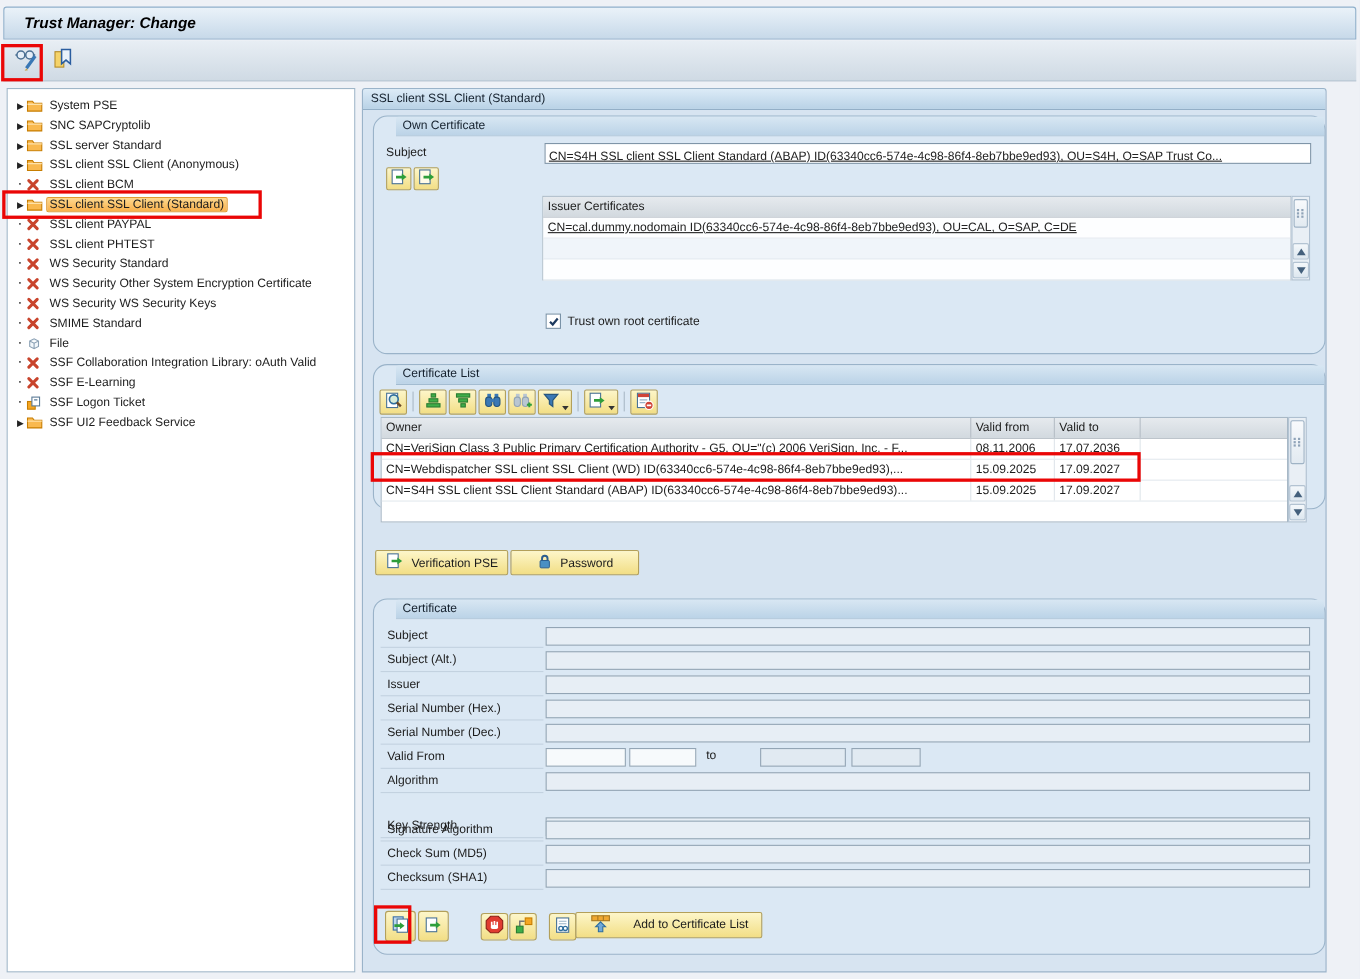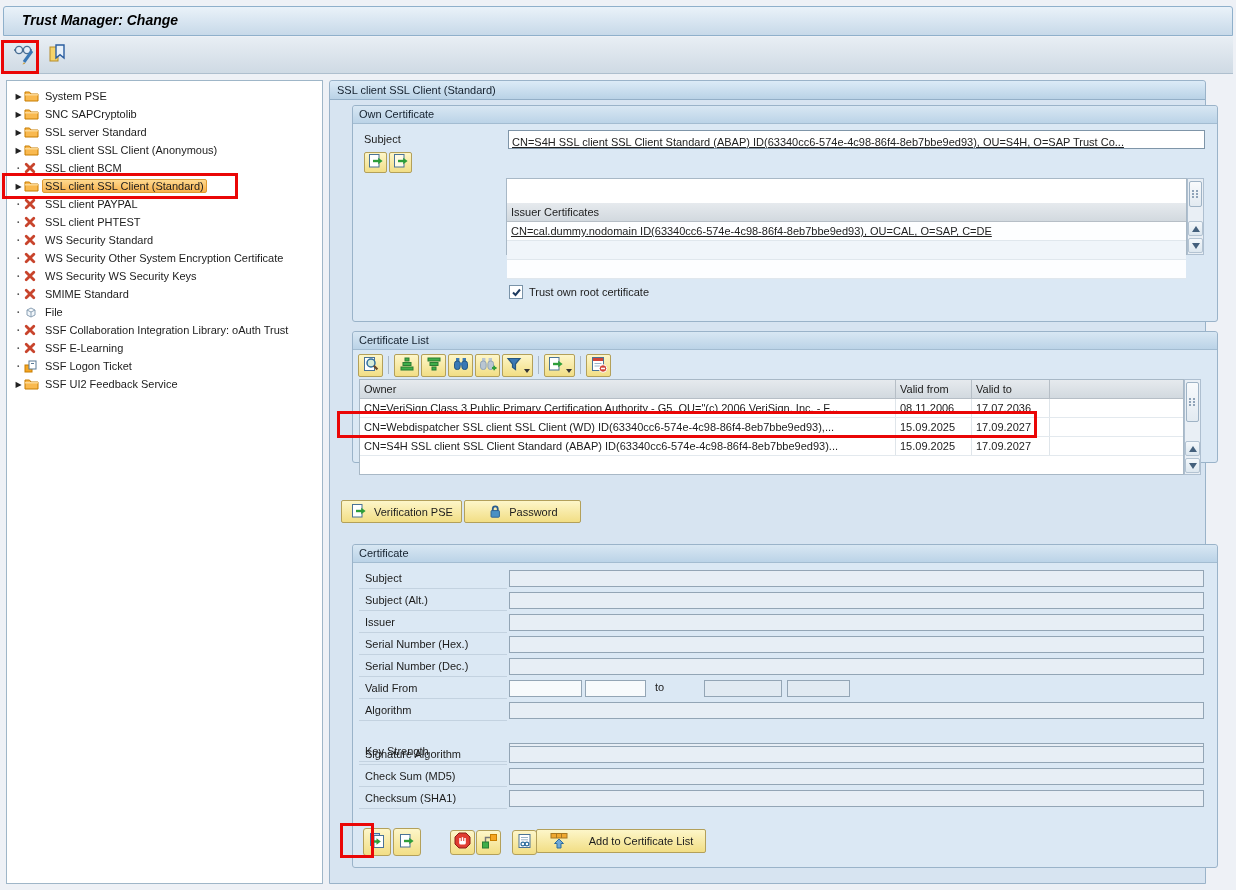--- a/index.html
+++ b/index.html
@@ -35,39 +35,39 @@
   .tree-ico{width:18px;flex:0 0 18px;display:flex;align-items:center;}
   .tree-label{padding:1px 3px;border-radius:2px;}
   .tree-row.selected .tree-label{background:linear-gradient(#fed98f,#f8b14c);border:1px solid #e09a30;padding:0 2px;}
 
   
   .panel{position:absolute;left:329px;top:80px;width:877px;height:804px;background:#d7e4f1;
     border:1px solid #9ab3c9;border-radius:3px 3px 0 0;}
   .panel-h{height:19px;line-height:18px;font-size:11px;color:#15212e;padding-left:7px;
     background:linear-gradient(#dcebf7,#b9d2e6);border-bottom:1px solid #93afc7;border-radius:3px 3px 0 0;}
 
-  .grp{position:absolute;left:22px;width:866px;background:#dbe8f4;border:1px solid #9ab3c9;border-radius:3px;}
+  .grp{position:absolute;left:9px;width:866px;background:#dbe8f4;border:1px solid #9ab3c9;border-radius:13px;padding-left:20px;}
   #grp-own{top:24px;height:217px;}
   #grp-list{top:250px;height:132px;}
   #grp-cert{top:463px;height:324px;}
   .grp-h{height:18px;line-height:17px;font-size:11px;color:#15212e;padding-left:6px;
     background:linear-gradient(#d8e7f3,#bbd3e7);border-bottom:1px solid #a3bcd1;border-radius:3px 3px 0 0;}
 
   
   .subject-label{position:absolute;left:11px;top:27px;font-size:11px;color:#1c1c1c;}
   .subject-field{position:absolute;left:155px;top:24px;width:697px;height:19px;background:#fff;
     border:1px solid #7f95a8;overflow:hidden;white-space:nowrap;padding:1px 3px;cursor:pointer;}
   .linktext{font-size:11px;color:#222;text-decoration:underline;}
   .own-icons{position:absolute;left:11px;top:46px;display:flex;gap:2px;}
   .sbtn{width:23px;height:21px;background:linear-gradient(#fdf6c9,#f2de85);border:1px solid #b3a05a;
     border-radius:2px;display:flex;align-items:center;justify-content:center;padding:0;cursor:pointer;}
 
   .issuer-table{position:absolute;left:153px;top:72px;width:681px;height:77px;border:1px solid #a8b8c6;background:#fff;}
   .issuer-head{height:19px;line-height:18px;font-size:11px;color:#222;padding-left:4px;
-    background:linear-gradient(#e6eaee,#d2d9df);border-bottom:1px solid #b6bec6;margin-top:24px;}
+    background:linear-gradient(#e6eaee,#d2d9df);border-bottom:1px solid #b6bec6;}
   .issuer-row{height:19px;line-height:18px;font-size:11px;padding-left:4px;white-space:nowrap;overflow:hidden;
     border-bottom:1px solid #e0e7ed;cursor:pointer;}
   .issuer-row.r1{background:#fdfeff;}
   .issuer-row.r2{background:#f0f5fa;}
 
   .vscroll{position:absolute;width:17px;background:#e9eff5;border:1px solid #aebfd0;
     display:flex;flex-direction:column;align-items:center;}
   .issuer-scroll{left:834px;top:72px;height:77px;}
   .cl-scroll{left:831px;top:47px;height:96px;}
   .sb-thumb{width:13px;height:26px;margin-top:2px;background:linear-gradient(#f8fafc,#e2eaf1);
@@ -287,21 +287,21 @@
         </span>
         <span class="tree-label" data-name="tree-item-label">File</span>
       </div>
       <div class="tree-row" data-name="tree-item-ssf-collaboration-integration-library-oaut">
         <span class="tree-dot" data-name="leaf-bullet-icon">·</span>
         <span class="tree-ico" data-name="error-icon">
           <svg width="12" height="12" viewBox="0 0 12 12">
             <path d="M2.2 2.2 L9.8 9.8 M9.8 2.2 L2.2 9.8" stroke="#c8442c" stroke-width="2.8" stroke-linecap="round"></path>
           </svg>
         </span>
-        <span class="tree-label" data-name="tree-item-label">SSF Collaboration Integration Library: oAuth Trust</span>
+        <span class="tree-label" data-name="tree-item-label">SSF Collaboration Integration Library: oAuth Valid</span>
       </div>
       <div class="tree-row" data-name="tree-item-ssf-e-learning">
         <span class="tree-dot" data-name="leaf-bullet-icon">·</span>
         <span class="tree-ico" data-name="error-icon">
           <svg width="12" height="12" viewBox="0 0 12 12">
             <path d="M2.2 2.2 L9.8 9.8 M9.8 2.2 L2.2 9.8" stroke="#c8442c" stroke-width="2.8" stroke-linecap="round"></path>
           </svg>
         </span>
         <span class="tree-label" data-name="tree-item-label">SSF E-Learning</span>
       </div>

